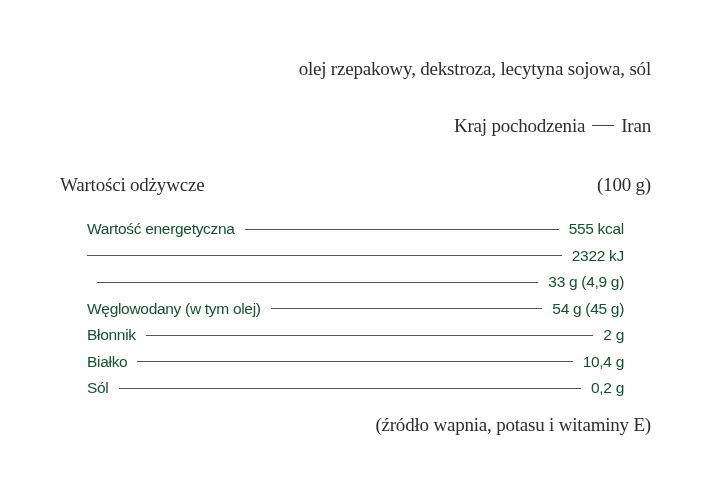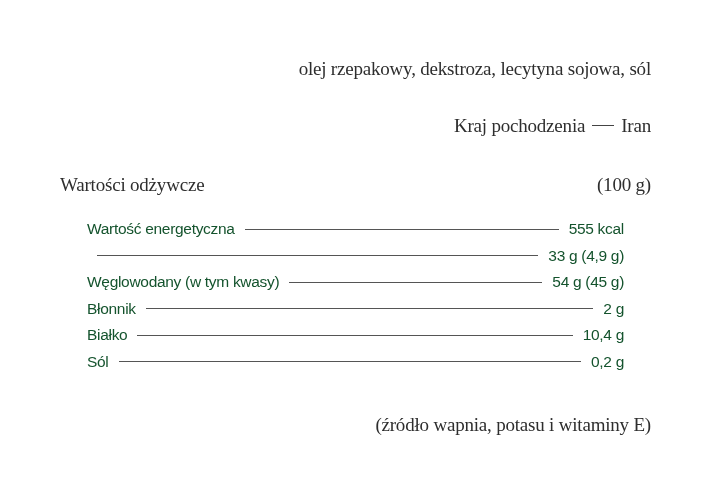--- a/index.html
+++ b/index.html
@@ -118,25 +118,29 @@
   <span>(100 g)</span>
 </div>
 
 <div class="table sans">
   <div class="row">
     <span class="label">Wartość energetyczna</span>
     <span class="leader"></span>
     <span class="value">555 kcal</span>
   </div>
   <div class="row">
+    <span class="leader lead-only"></span>
+    <span class="value">2322 kJ</span>
+  </div>
+  <div class="row">
     <span class="leader"></span>
     <span class="value">33 g (4,9 g)</span>
   </div>
   <div class="row">
-    <span class="label">Węglowodany (w tym kwasy)</span>
+    <span class="label">Węglowodany (w tym olej)</span>
     <span class="leader"></span>
     <span class="value">54 g (45 g)</span>
   </div>
   <div class="row">
     <span class="label">Błonnik</span>
     <span class="leader"></span>
     <span class="value">2 g</span>
   </div>
   <div class="row">
     <span class="label">Białko</span>

